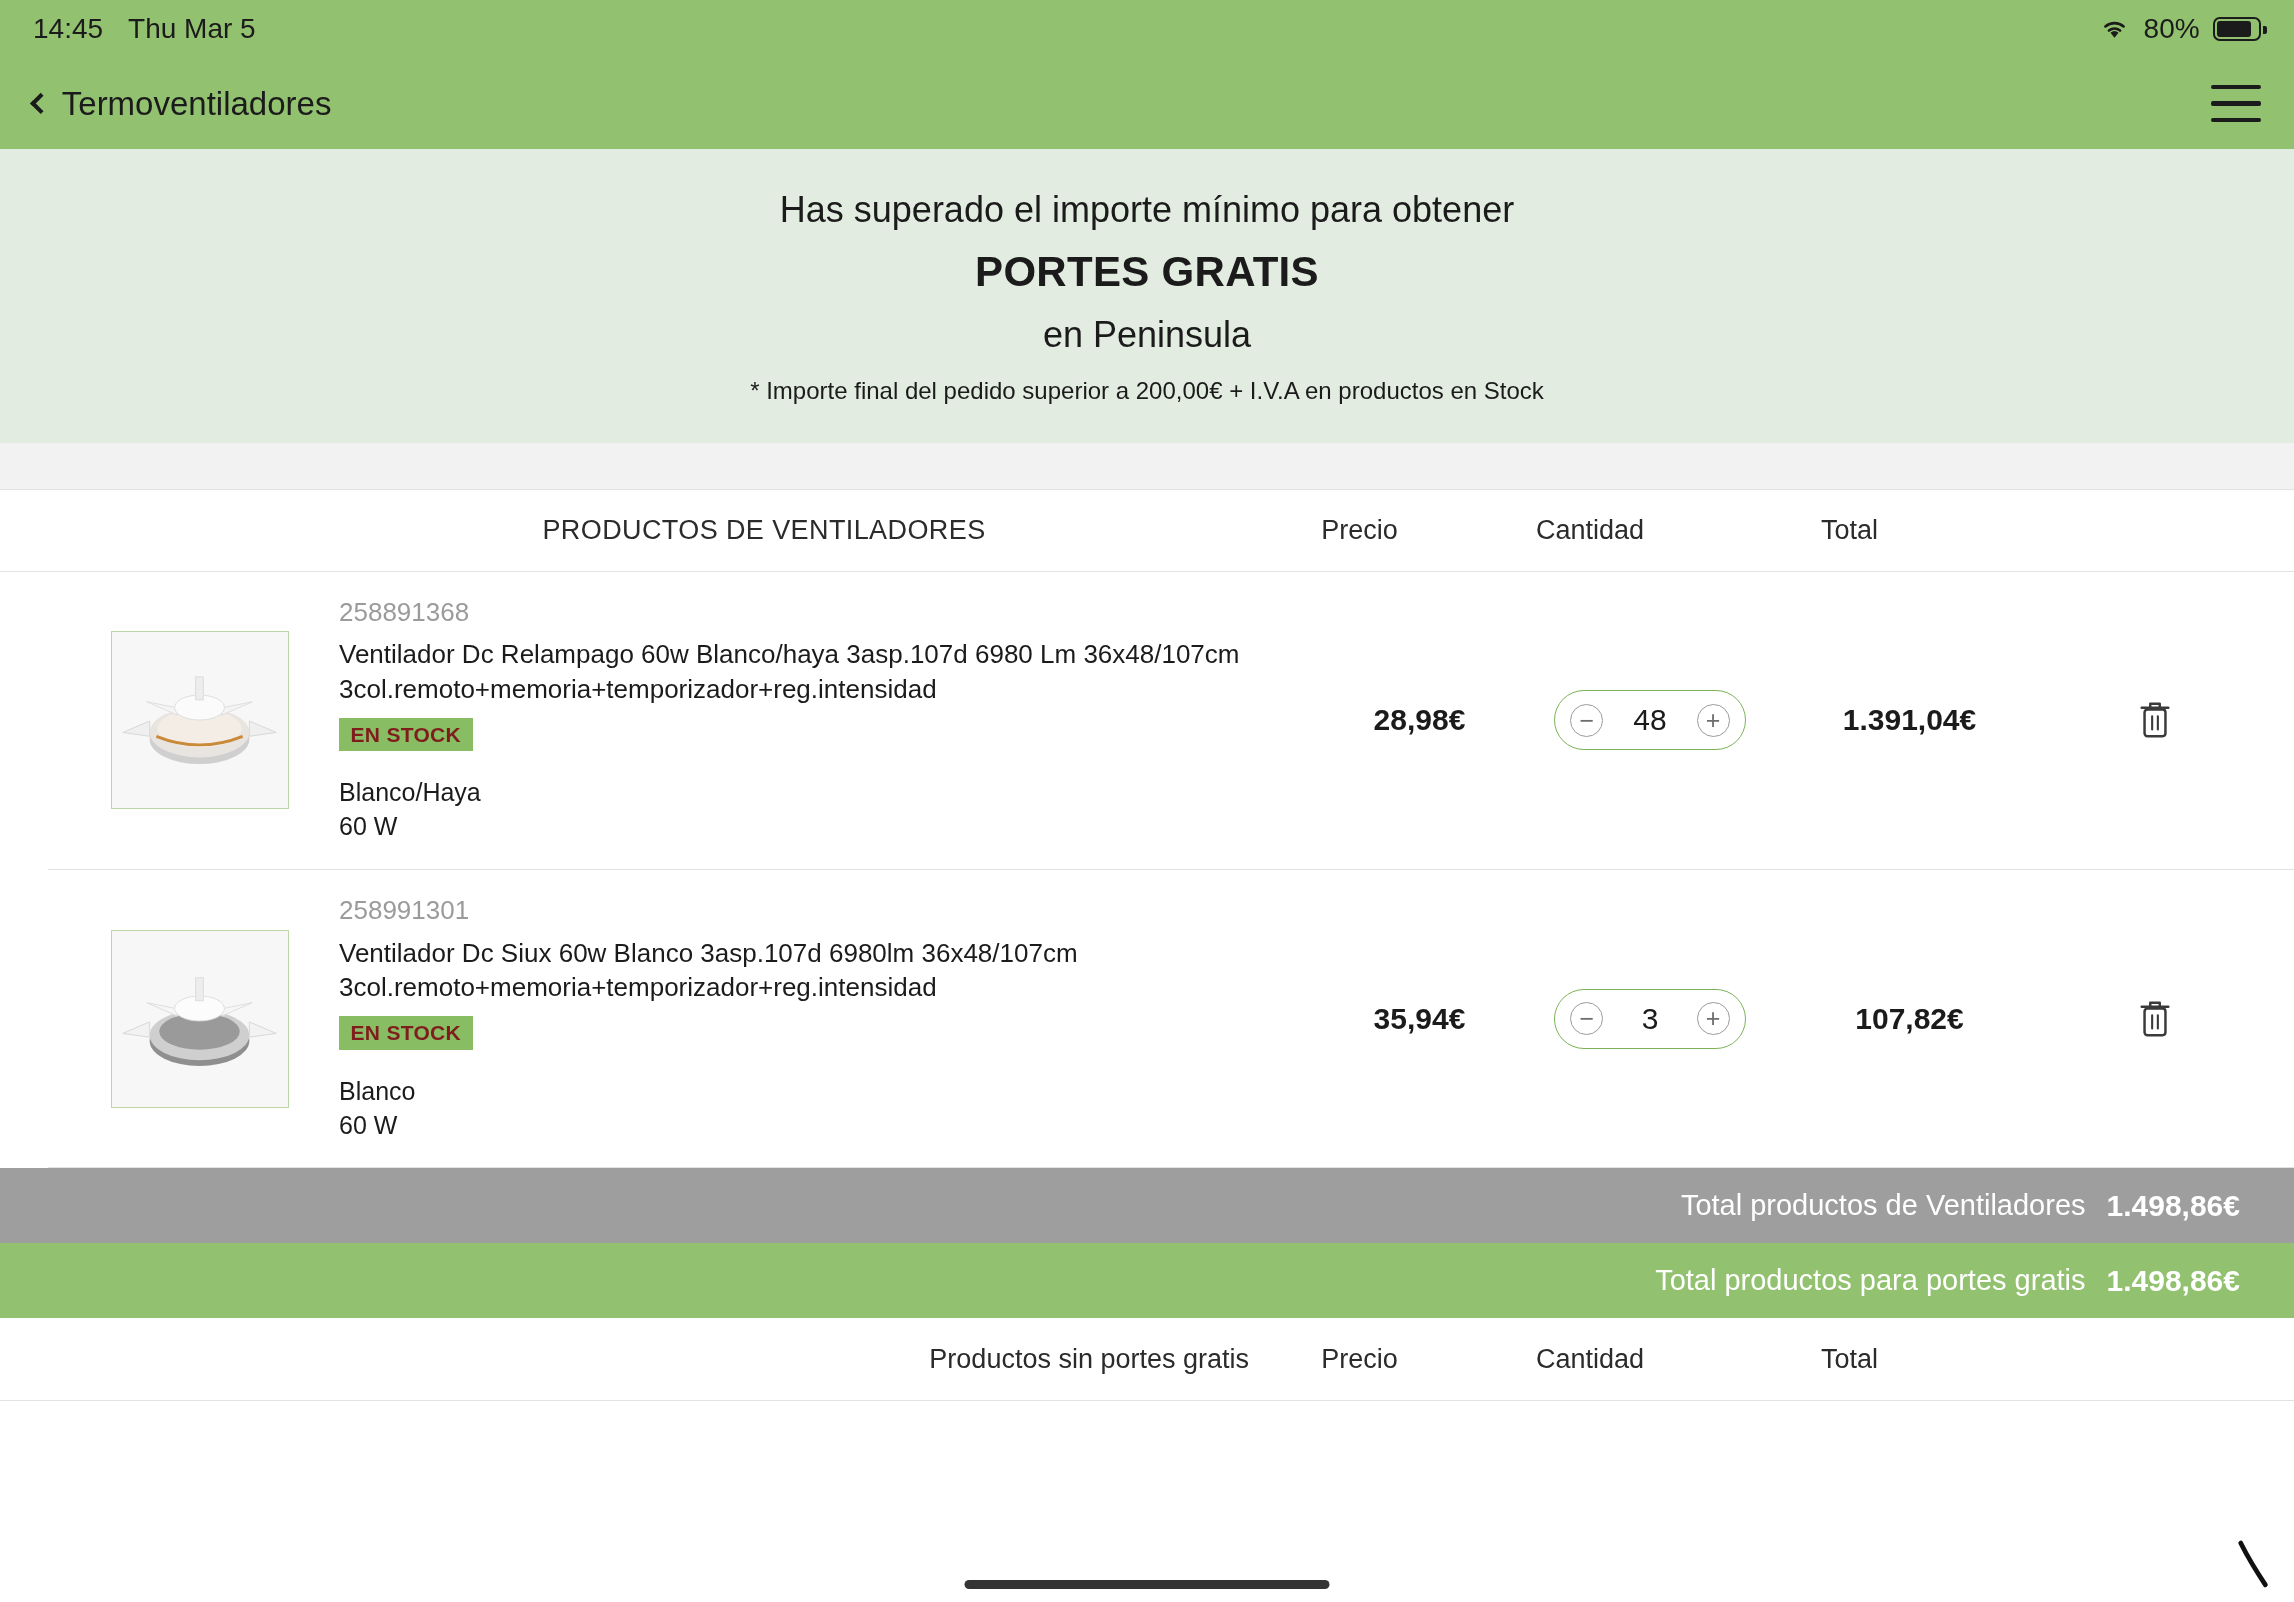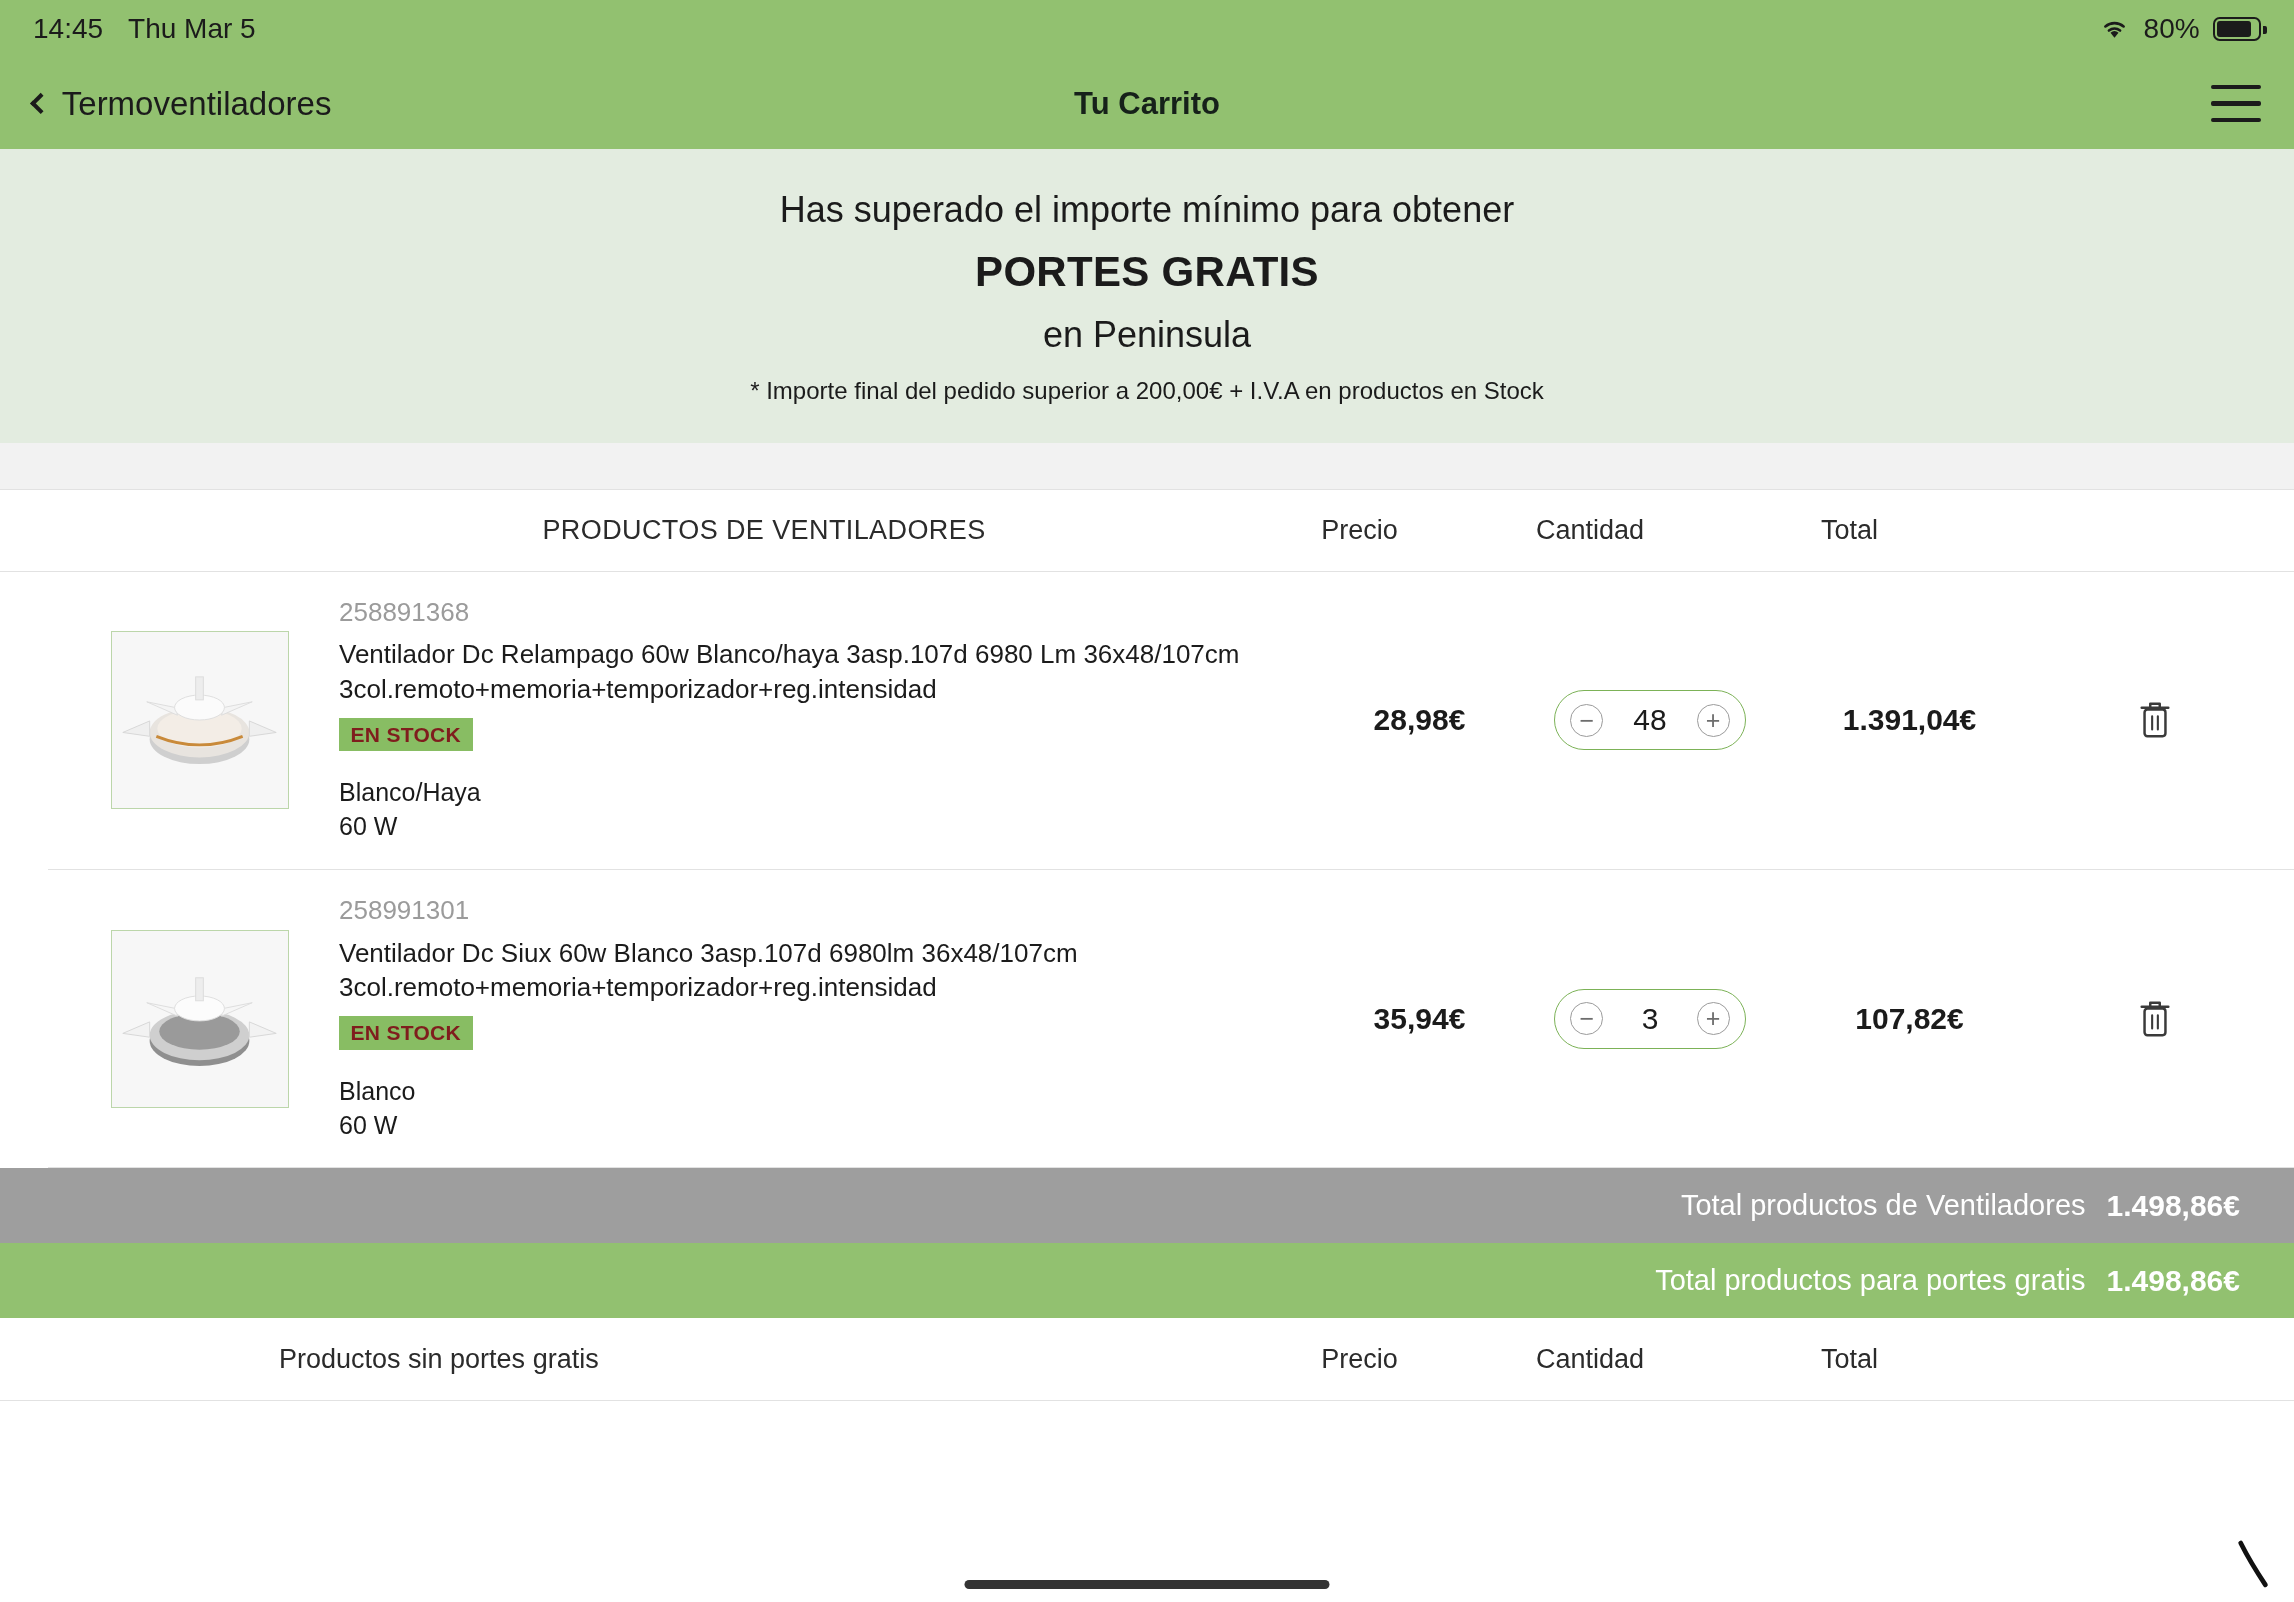--- a/index.html
+++ b/index.html
@@ -177,21 +177,21 @@
   .total-bar .amt { font-size: 30px; font-weight: bold; }
 
   
   .foot-head {
     height: 83px;
     border-bottom: 1.9px solid #e2e2e2;
     font-size: 27px;
     color: #2b2b2b;
     flex: 0 0 auto;
   }
-  .foot-head .c-name { text-align: left; }
+  .foot-head .c-name { text-align: right; }
   .foot-head .c-price, .foot-head .c-qty, .foot-head .c-total { text-align: center; }
 
   
   .home-indicator {
     position: absolute; bottom: 13.4px; left: 50%; transform: translateX(-50%);
     width: 365px; height: 8.6px; background: #111; border-radius: 4.8px; opacity: .85;
   }
   .cursor {
     position: absolute; right: 21px; bottom: 13.4px;
     width: 38px; height: 52px;
@@ -220,21 +220,20 @@
           <span class="battery-fill"></span>
         </span>
     </div>
   </div>
 
   <div class="nav-bar">
     <div class="nav-back">
       <span class="chev"></span>
       <span>Termoventiladores</span>
     </div>
-    <div class="nav-title">Tu Carrito</div>
     <div class="hamburger">
       <span></span>
         <span></span>
         <span></span>
     </div>
   </div>
 
   <div class="promo">
     <div class="promo-line1">Has superado el importe mínimo para obtener</div>
     <div class="promo-line2">PORTES GRATIS</div>

